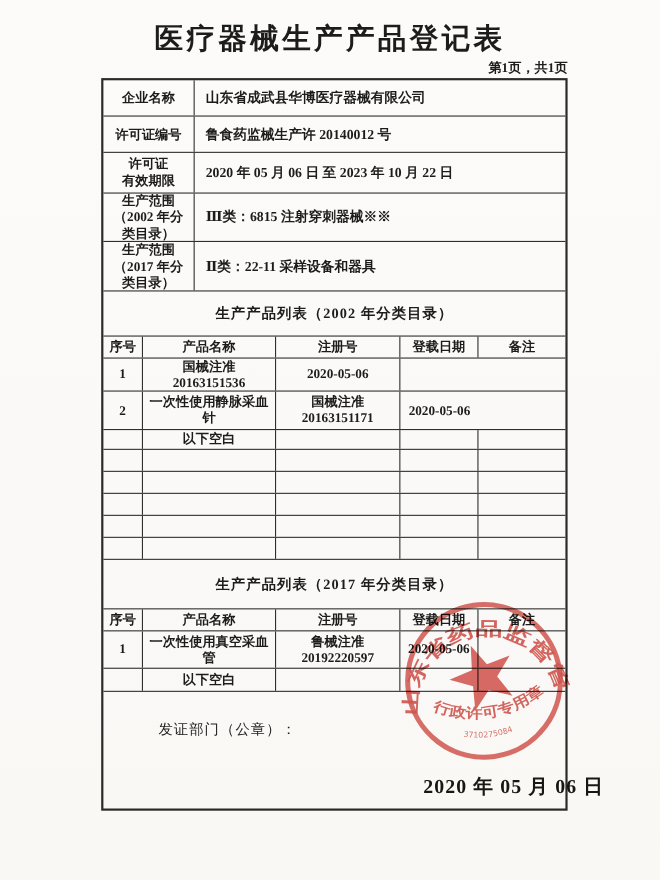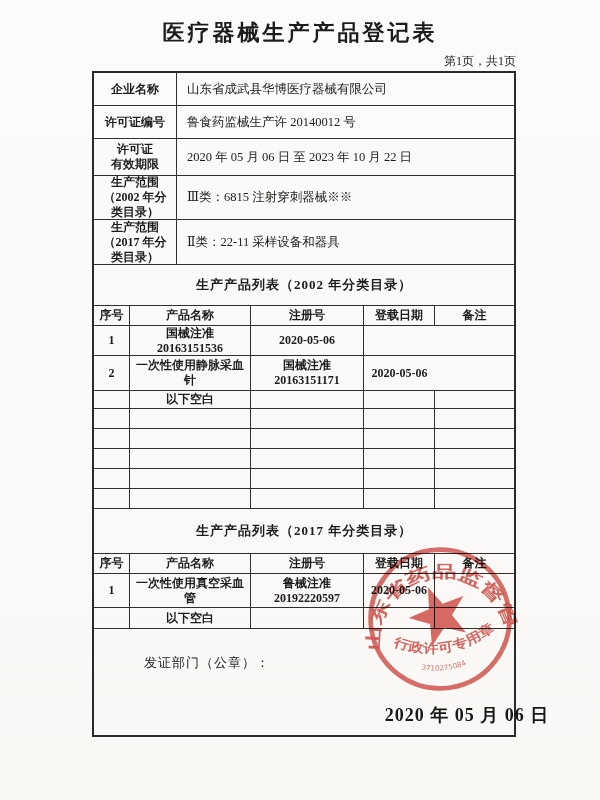--- a/index.html
+++ b/index.html
@@ -8,44 +8,44 @@
     font-family:"Liberation Serif","DejaVu Serif",serif;
     background:#fbfaf8;
     color:#1c1c1a;
     position:relative;
     overflow:hidden;
   }
   .page { position:absolute; inset:0; background:linear-gradient(180deg,#fcfbf9 0%,#faf9f7 60%,#f9f8f5 100%); }
 
   .doc-title {
     position:absolute; top:18px; left:0; width:100%;
-    text-align:center; font-size:22px; font-weight:700; letter-spacing:3px;
+    text-align:center; font-size:26px; font-weight:700; letter-spacing:3px;
   }
   .page-info {
     position:absolute; top:53px; left:92px; width:424px;
-    text-align:right; font-size:12px; font-weight:400;
+    text-align:right; font-size:12px; font-weight:700;
   }
 
   .form {
     position:absolute; left:92px; top:71px; width:424px; height:666px;
     border:2px solid #2a2a28;
   }
 
   
   .info-row { display:flex; border-bottom:1.5px solid #2f2f2d; }
   .info-row:last-of-type { border-bottom:1.5px solid #2f2f2d; }
   .cell-label {
     width:83px; flex:0 0 83px; border-right:1.5px solid #2f2f2d;
     display:flex; align-items:center; justify-content:center;
     font-size:12px; font-weight:700; text-align:center;
     white-space:pre-line; line-height:1.25;
   }
   .cell-value {
     flex:1; display:flex; align-items:center;
-    padding-left:10px; font-size:12.5px; font-weight:400;
+    padding-left:10px; font-size:12.5px; font-weight:700;
     white-space:pre-line; line-height:1.3;
   }
 
   .section-title {
     display:flex; align-items:center; justify-content:center;
     font-size:13px; font-weight:700; letter-spacing:1px;
     border-bottom:1.5px solid #2f2f2d;
   }
 
   

